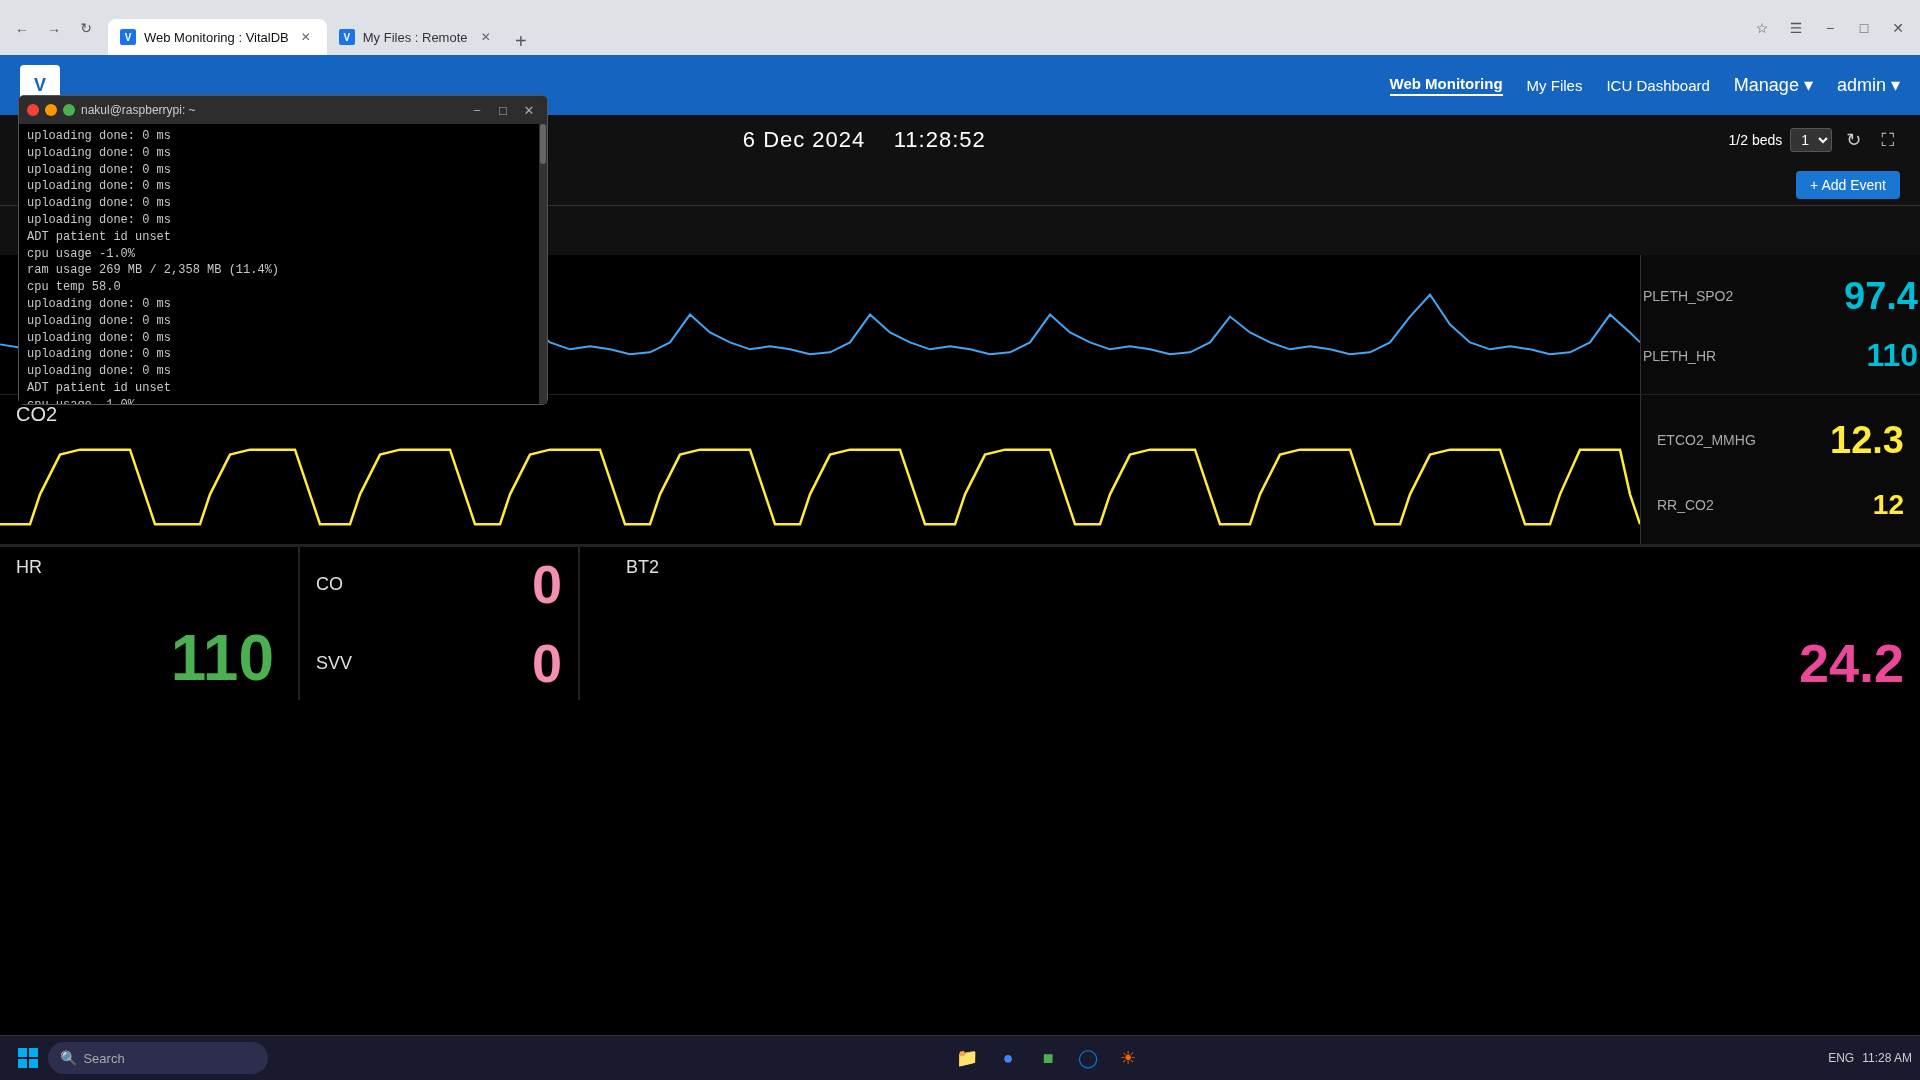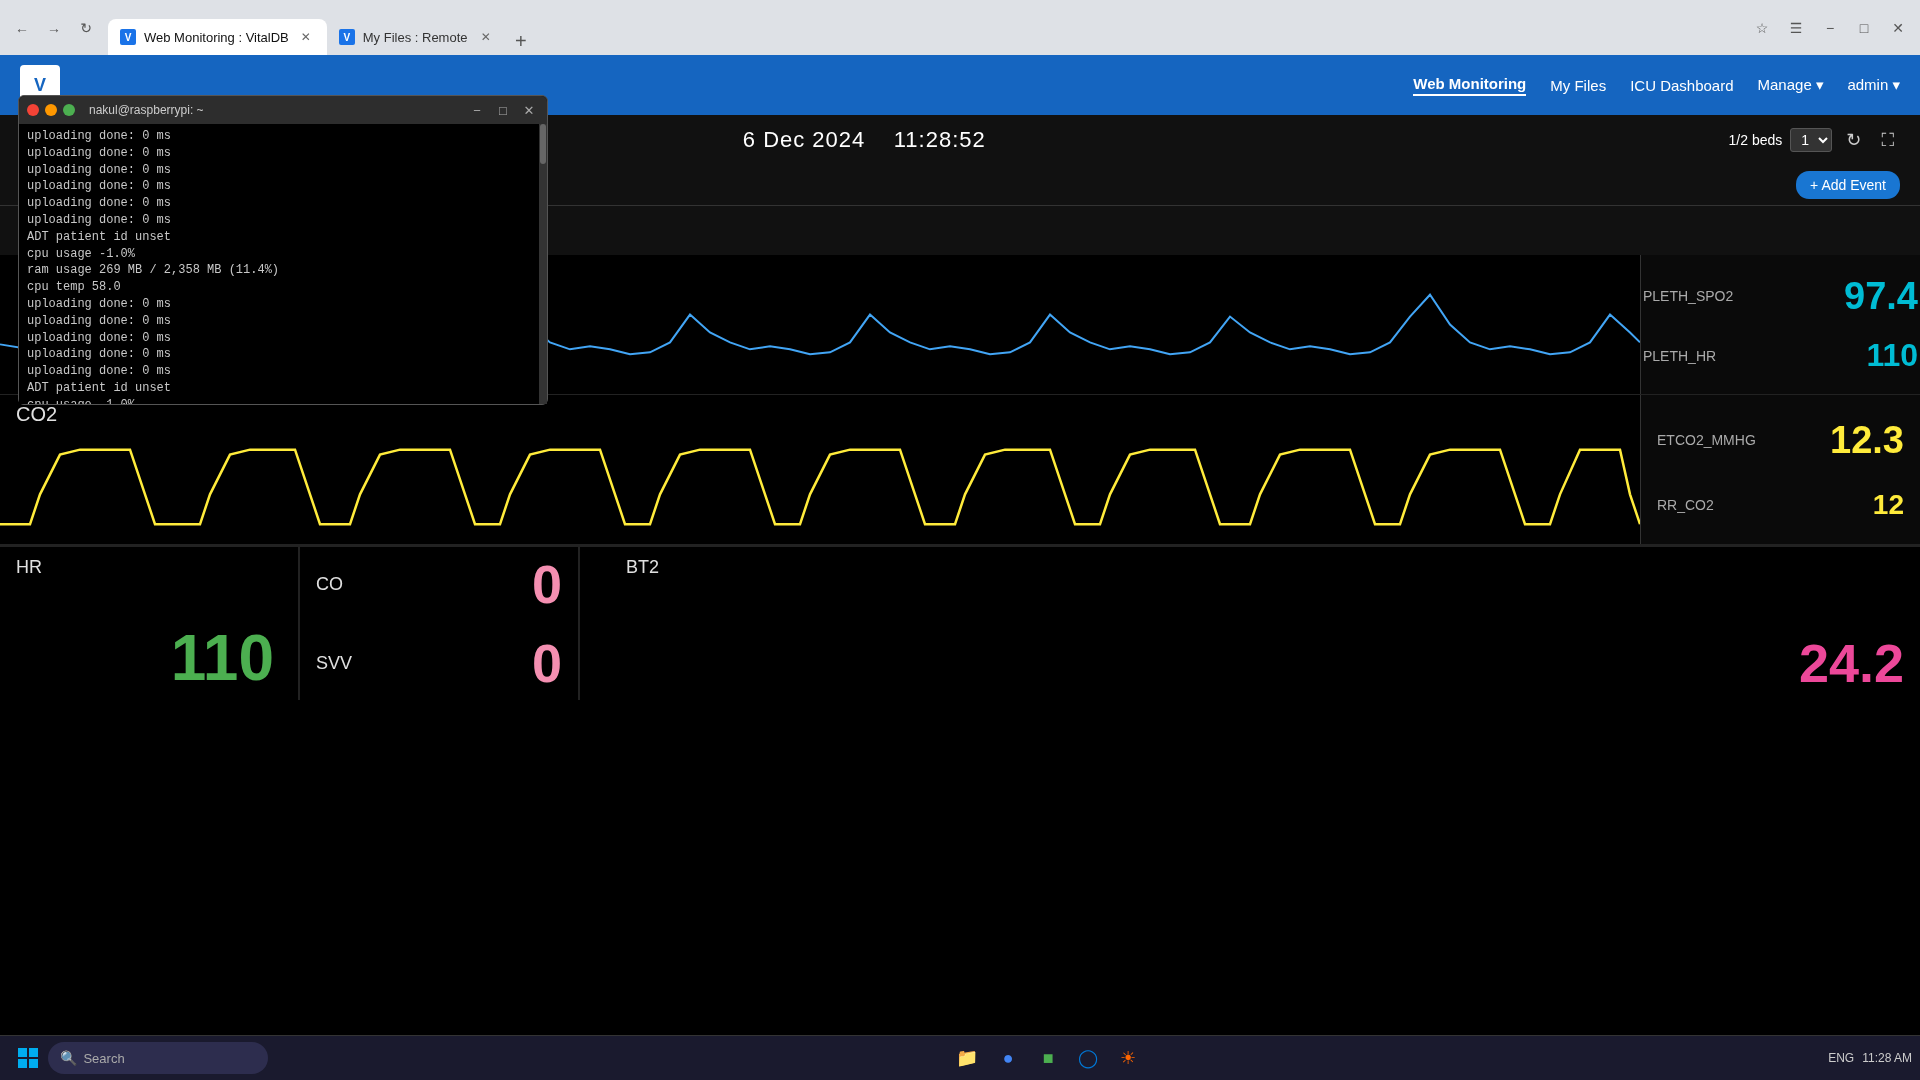--- a/index.html
+++ b/index.html
@@ -103,21 +103,21 @@
       background: #2d2d2d;
       border-radius: 6px 6px 0 0;
       display: flex;
       align-items: center;
       padding: 0 8px;
       gap: 6px;
     }
     .terminal-title-text {
       font-size: 12px;
       color: #ccc;
-      margin-left: 8px;
+      margin-left: 0;
       flex: 1;
     }
     .terminal-win-btn {
       width: 20px; height: 20px;
       background: transparent;
       border: none;
       color: #aaa;
       cursor: pointer;
       font-size: 13px;
       display: flex; align-items: center; justify-content: center;
@@ -189,21 +189,21 @@
       cursor: pointer;
       text-decoration: none;
     }
     .nav-link.active {
       font-weight: bold;
       border-bottom: 2px solid #fff;
       padding-bottom: 2px;
     }
     .nav-dropdown {
       color: #fff;
-      font-size: 15px;
+      font-size: 18px;
       cursor: pointer;
       display: flex; align-items: center; gap: 4px;
     }
 
     
     .datetime-bar {
       height: 50px;
       background: #111;
       display: flex;
       align-items: center;
@@ -248,21 +248,21 @@
       display: flex;
       align-items: center;
       justify-content: flex-end;
       padding: 0 20px;
     }
     .add-event-btn {
       background: #1976d2;
       color: #fff;
       border: none;
       padding: 6px 14px;
-      border-radius: 13px;
+      border-radius: 4px;
       font-size: 14px;
       cursor: pointer;
     }
 
     
     .monitor-header {
       height: 50px;
       background: #111;
       display: flex;
       align-items: center;

